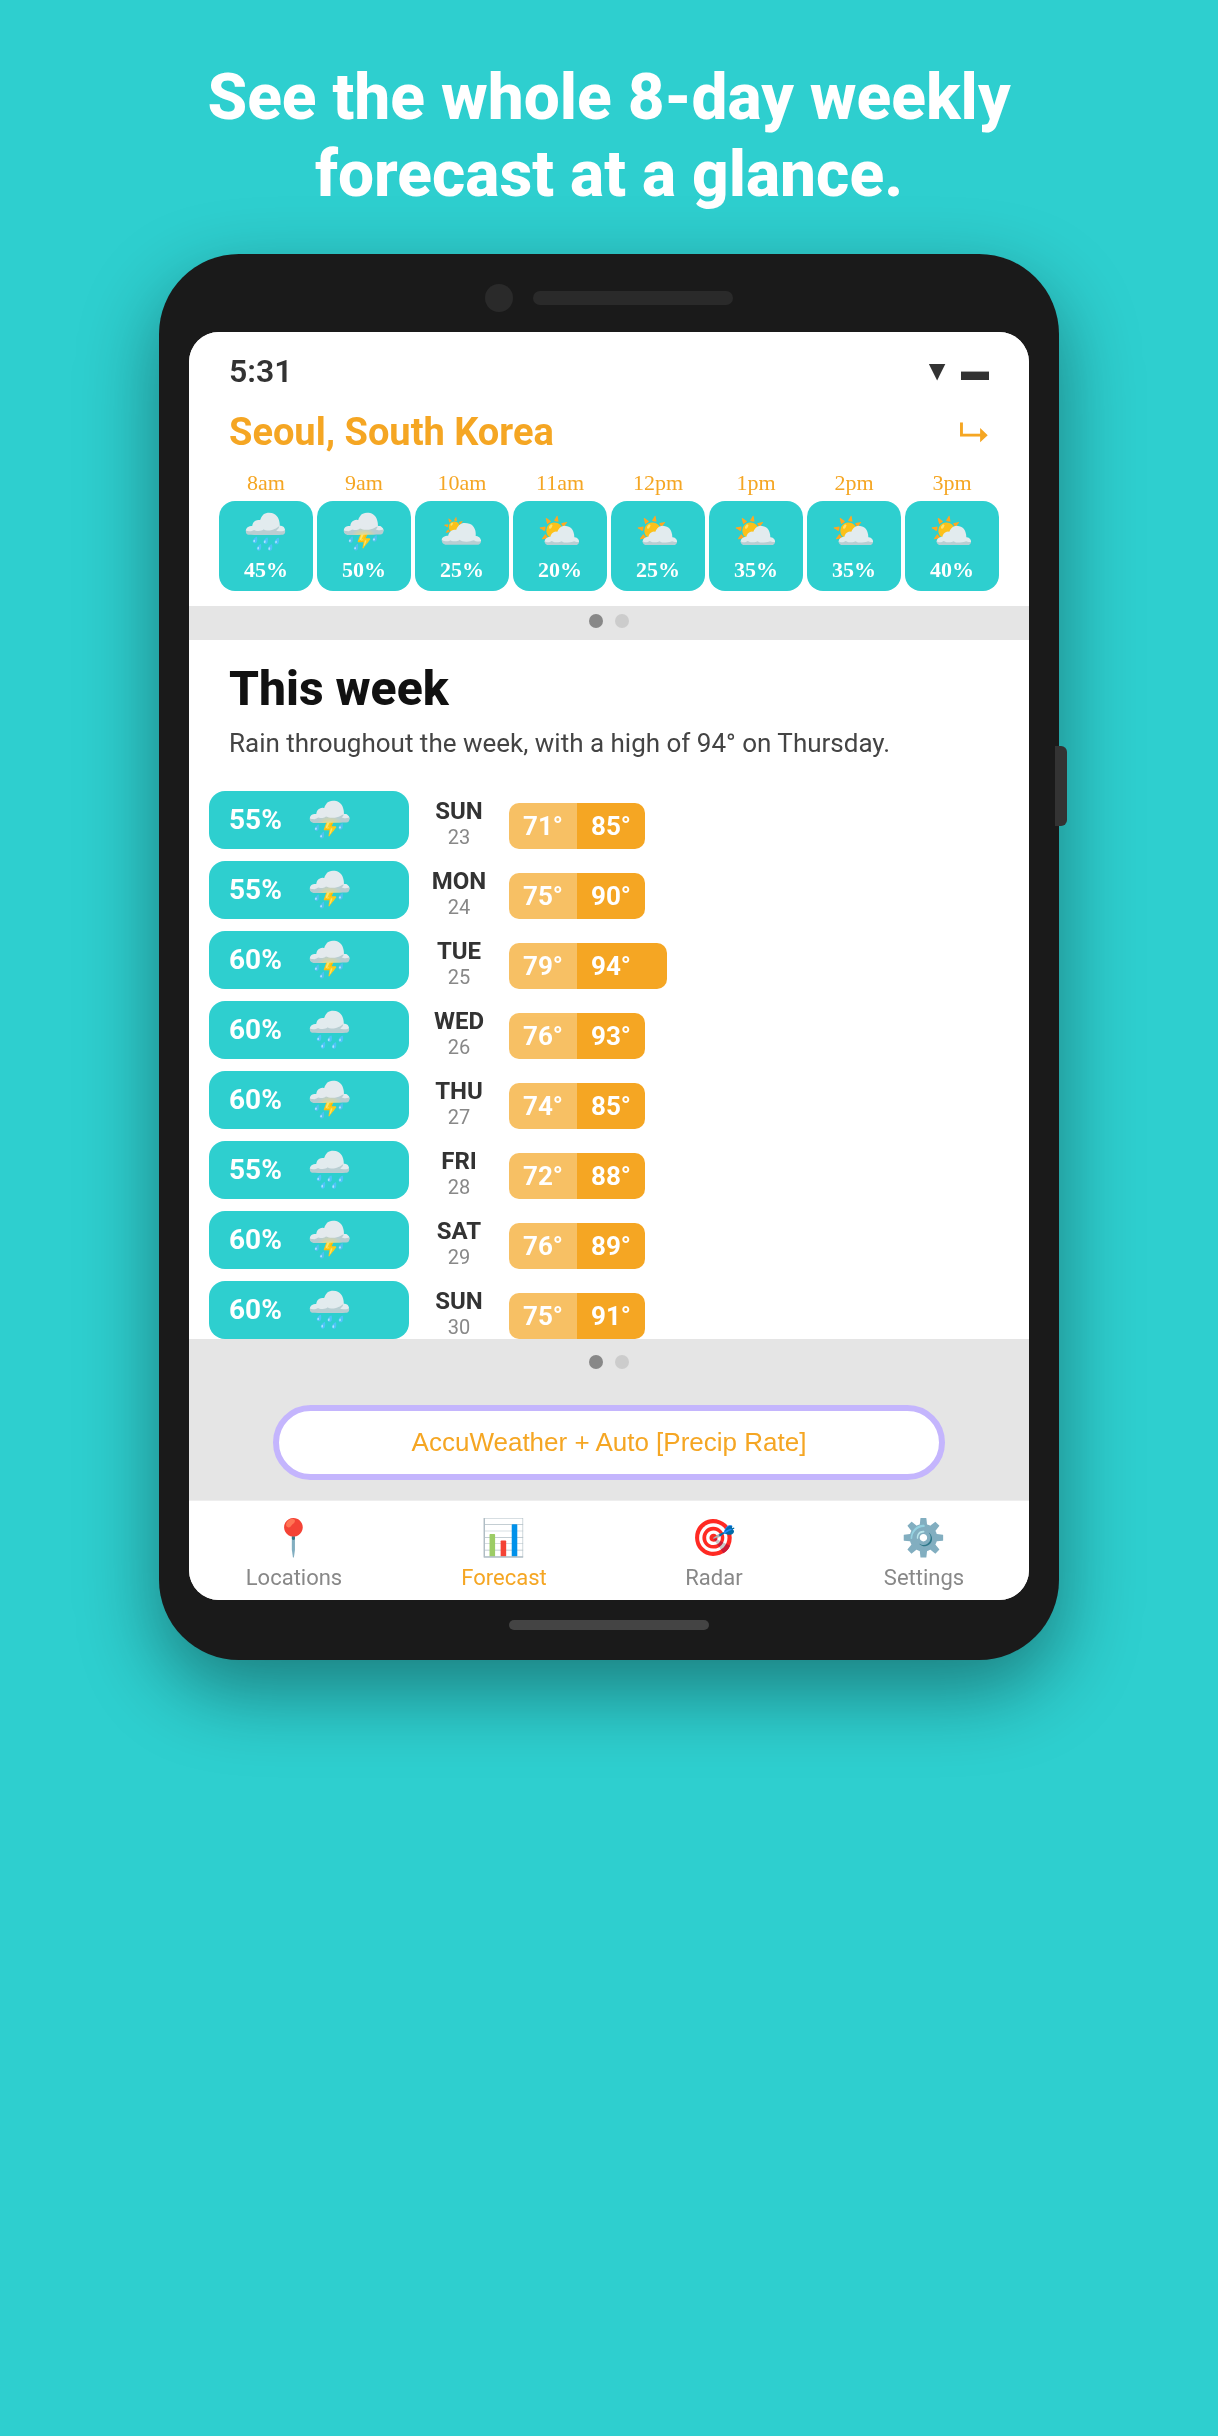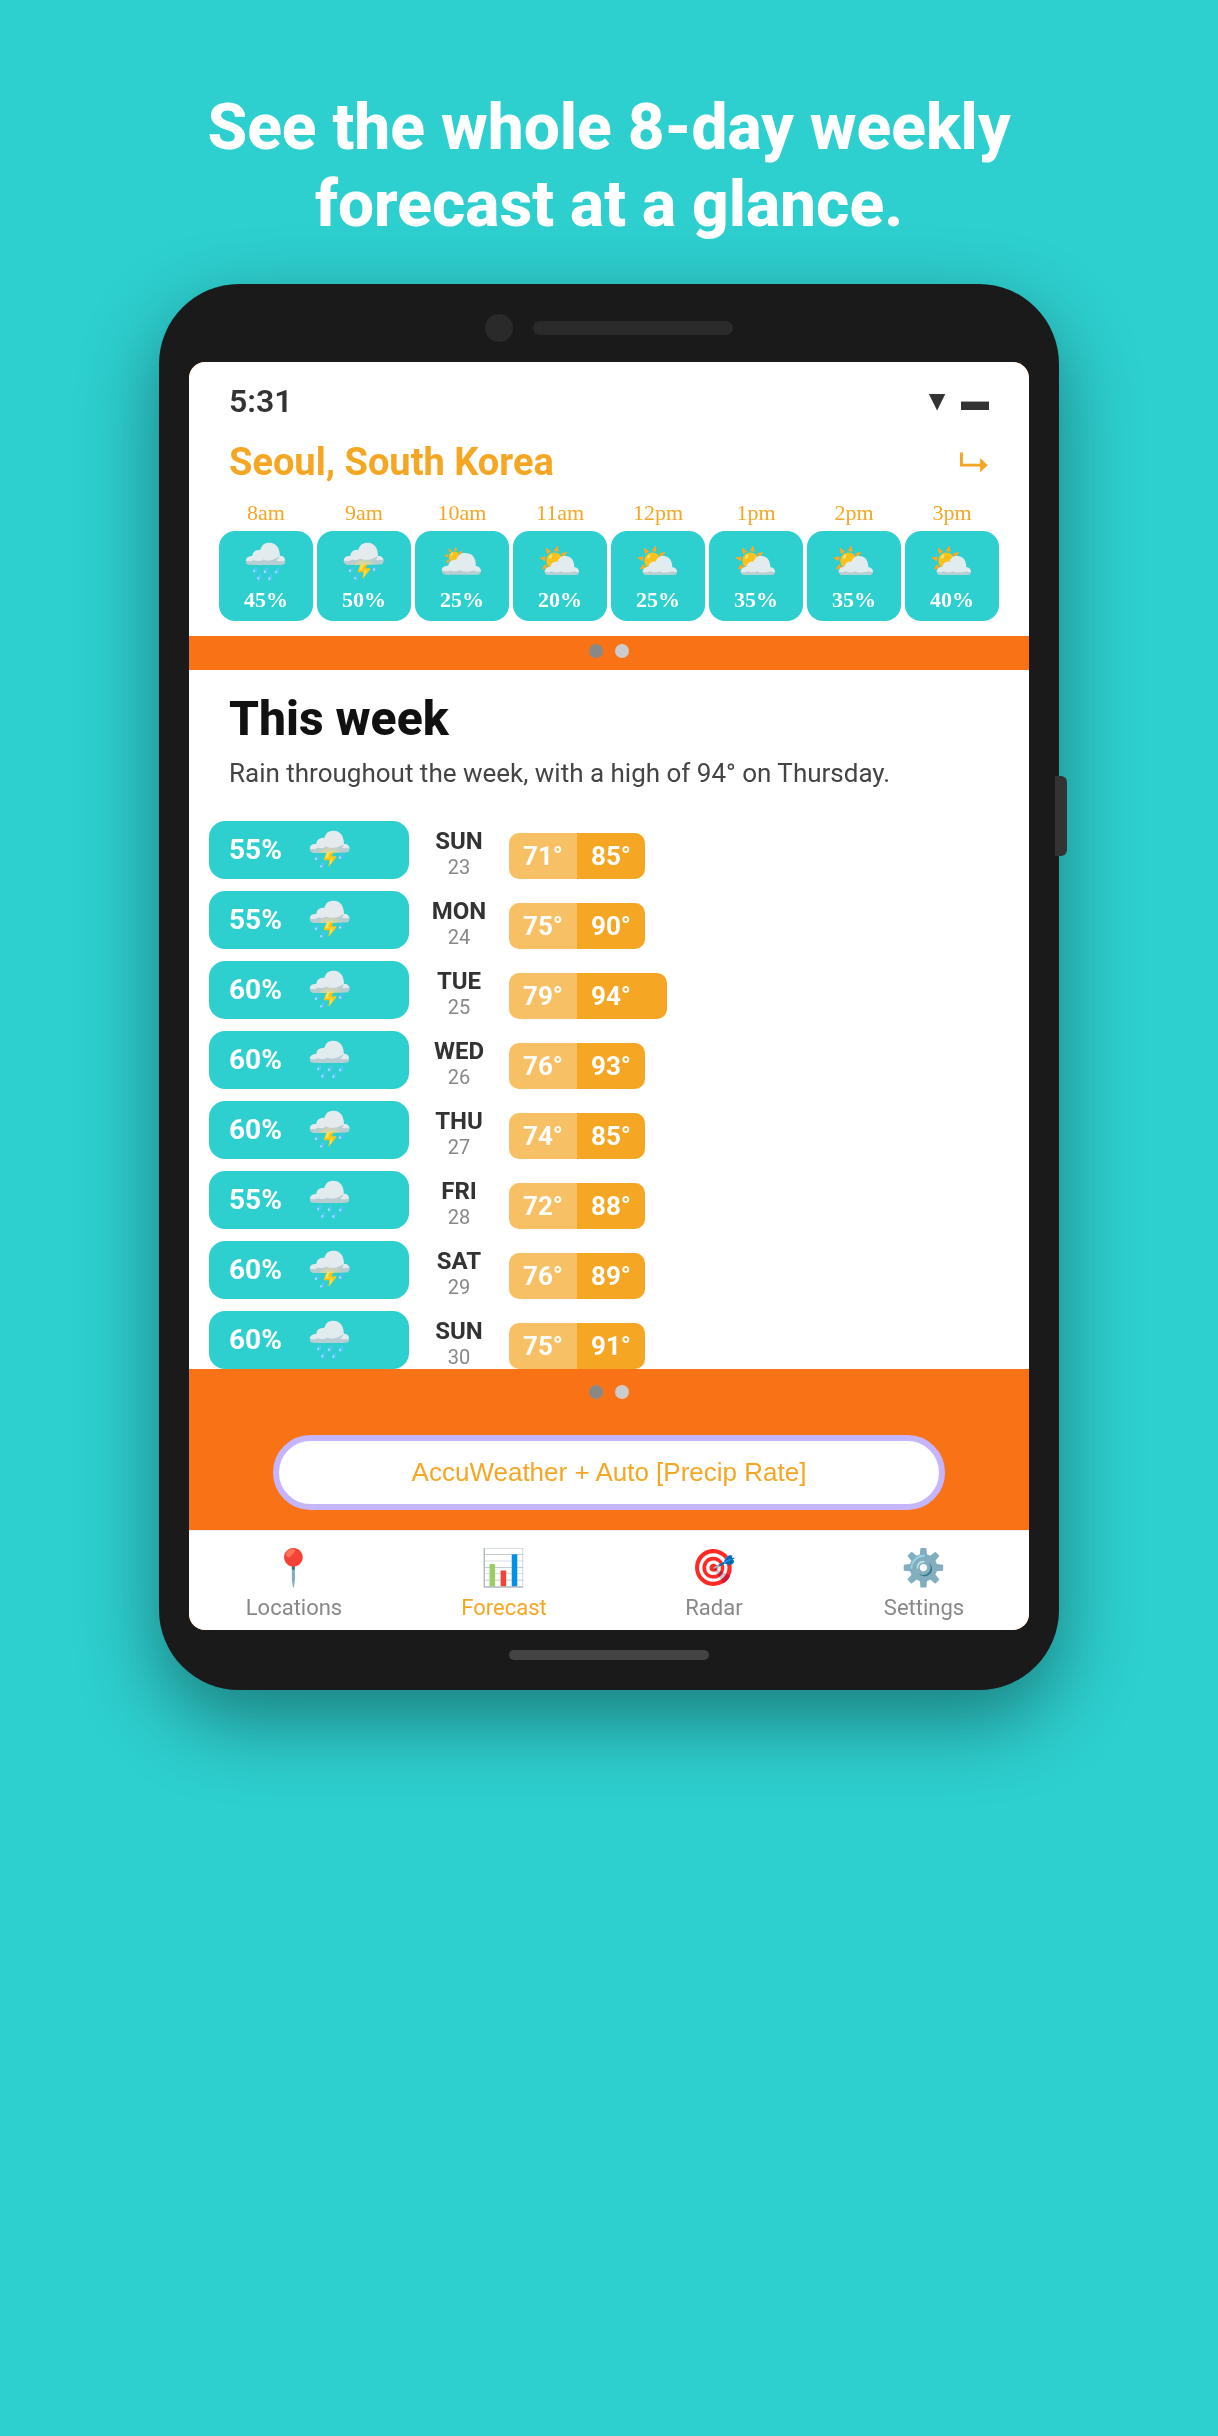--- a/index.html
+++ b/index.html
@@ -12,21 +12,21 @@
       flex-direction: column;
       align-items: center;
       overflow: hidden;
     }
 
     .headline {
       color: white;
       font-size: 64px;
       font-weight: 800;
       text-align: center;
-      padding: 90px 80px 40px;
+      padding: 60px 80px 40px;
       line-height: 1.2;
       border-radius: 23px;
     }
 
     .phone-outer {
       width: 900px;
       background: #1a1a1a;
       border-radius: 80px;
       padding: 30px;
       box-shadow: 0 30px 80px rgba(0,0,0,0.4);
@@ -47,22 +47,22 @@
       border-radius: 50%;
     }
 
     .speaker-bar {
       width: 200px; height: 14px;
       background: #2a2a2a;
       border-radius: 10px;
     }
 
     .phone-screen {
-      background: #f97316;
-      border-radius: 16px;
+      background: #e5e5e5;
+      border-radius: 30px;
       overflow: hidden;
       width: 100%;
     }
 
     .status-bar {
       display: flex;
       justify-content: space-between;
       align-items: center;
       padding: 20px 40px 10px;
       background: white;

